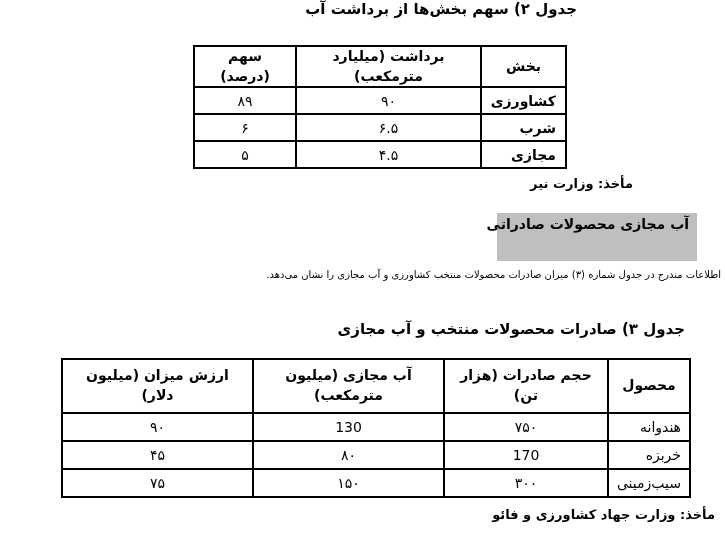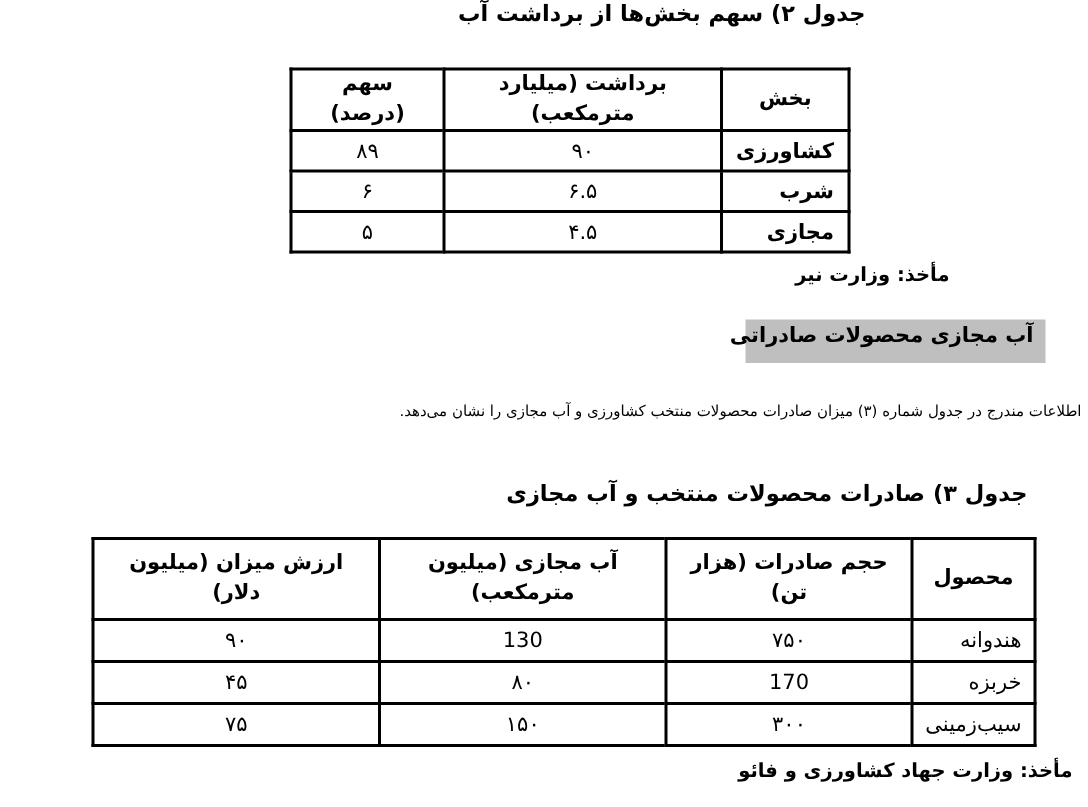--- a/index.html
+++ b/index.html
@@ -55,21 +55,21 @@
     font-weight:bold;
   }
   #source-table2 { top:176px; right:92px; }
   #source-table3 { top:507px; right:10px; }
 
   #highlight-heading {
     position:absolute;
     top:213px;
     right:28px;
     width:200px;
-    height:29px;
+    height:48px;
     padding:3px 8px 0 4px;
     font-size:14px;
     font-weight:bold;
     white-space:nowrap;
   }
 
   #intro-paragraph {
     position:absolute;
     top:269px;
     right:4px;

